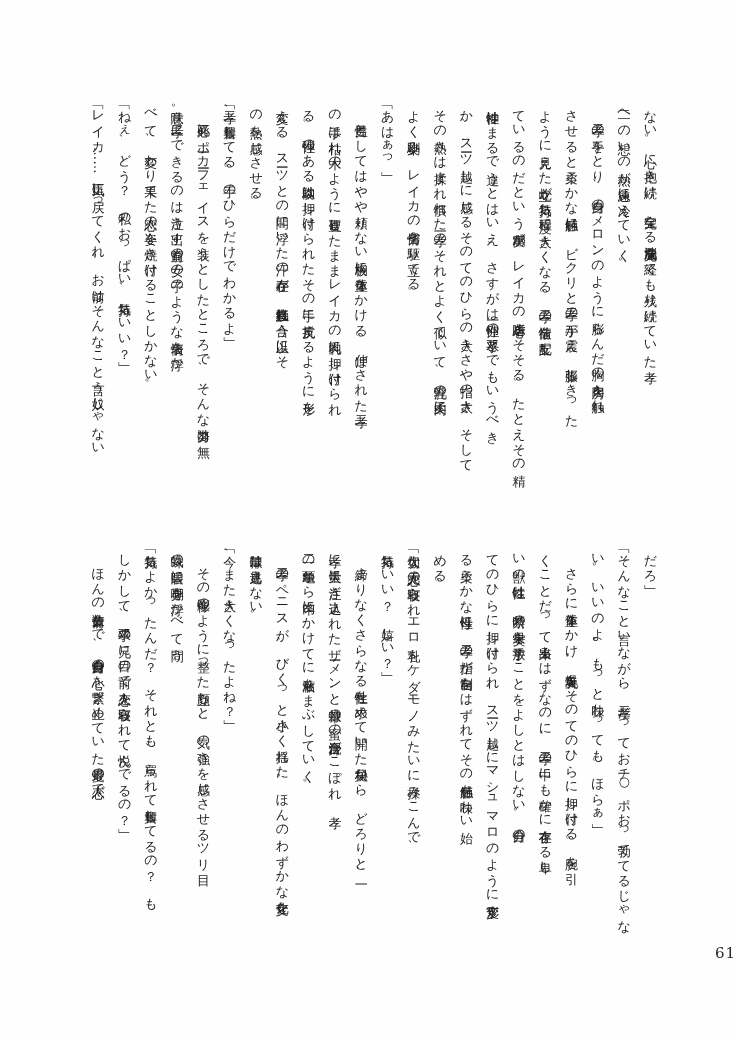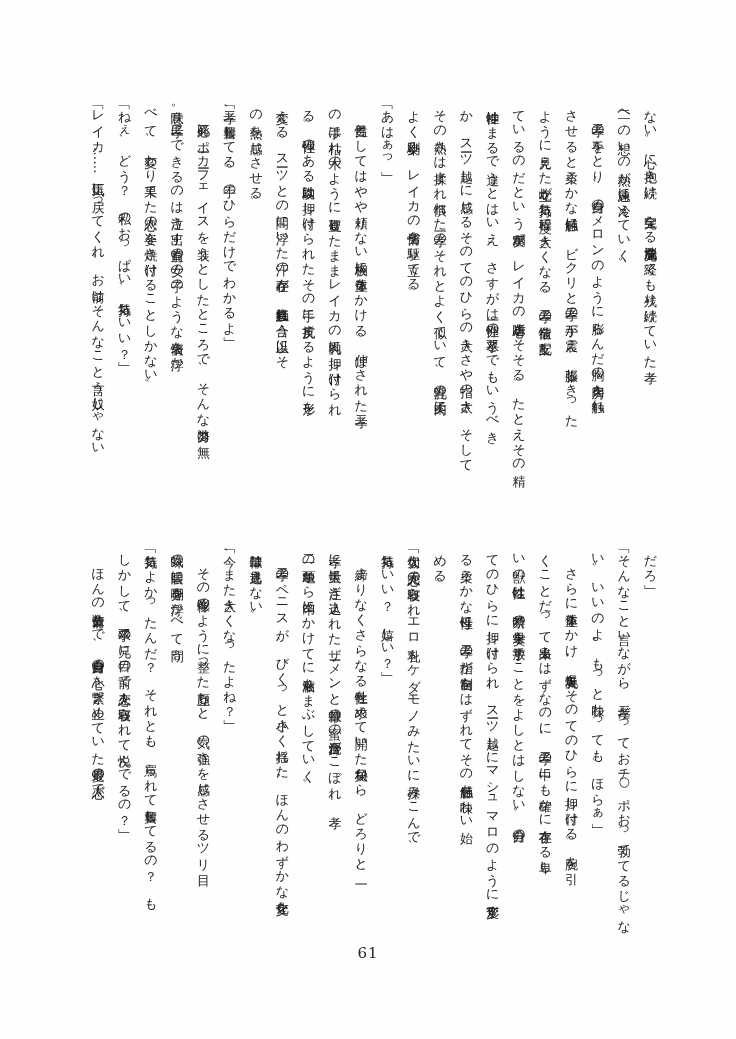--- a/index.html
+++ b/index.html
@@ -31,21 +31,21 @@
   .text-block p.line {
     margin: 0;
     padding: 0;
     white-space: nowrap;
   }
   .page-number {
     position: absolute;
     top: 944px;
     left: 0;
     width: 100%;
-    text-align: center;
+    text-align: right;
     font-size: 15px;
     letter-spacing: 1px;
     color: #262626;
   }
 </style>
 </head>
 <body>
 
 <div class="page">
 

